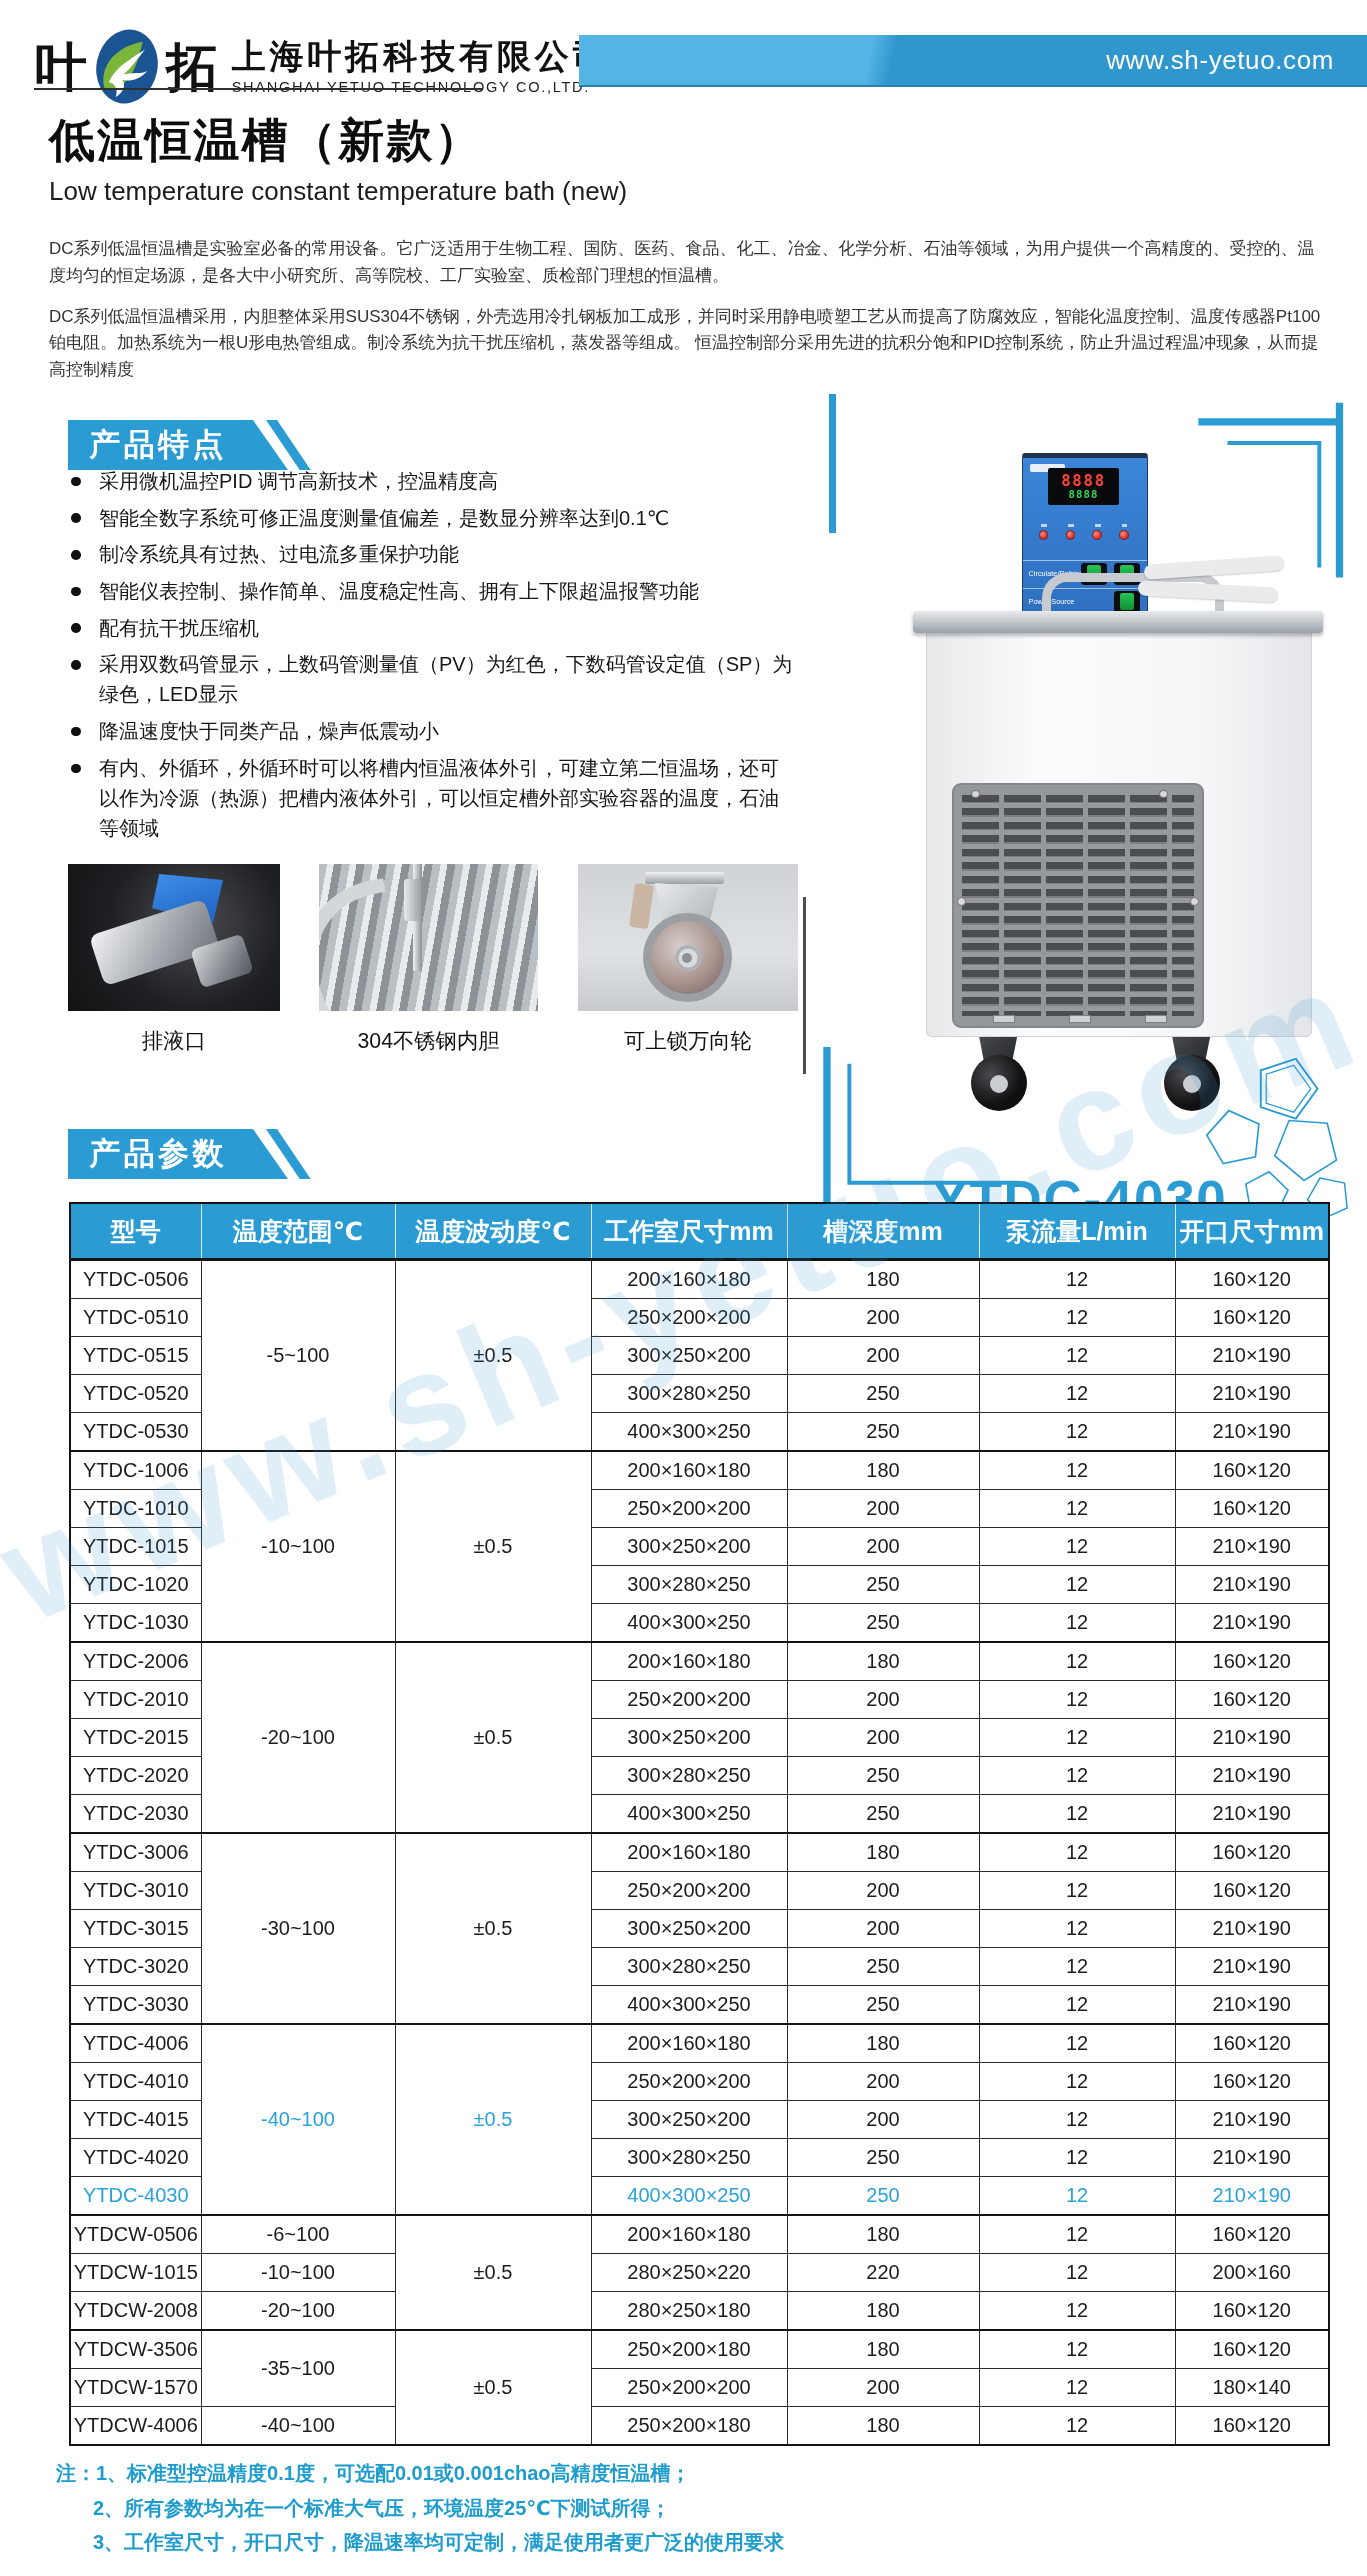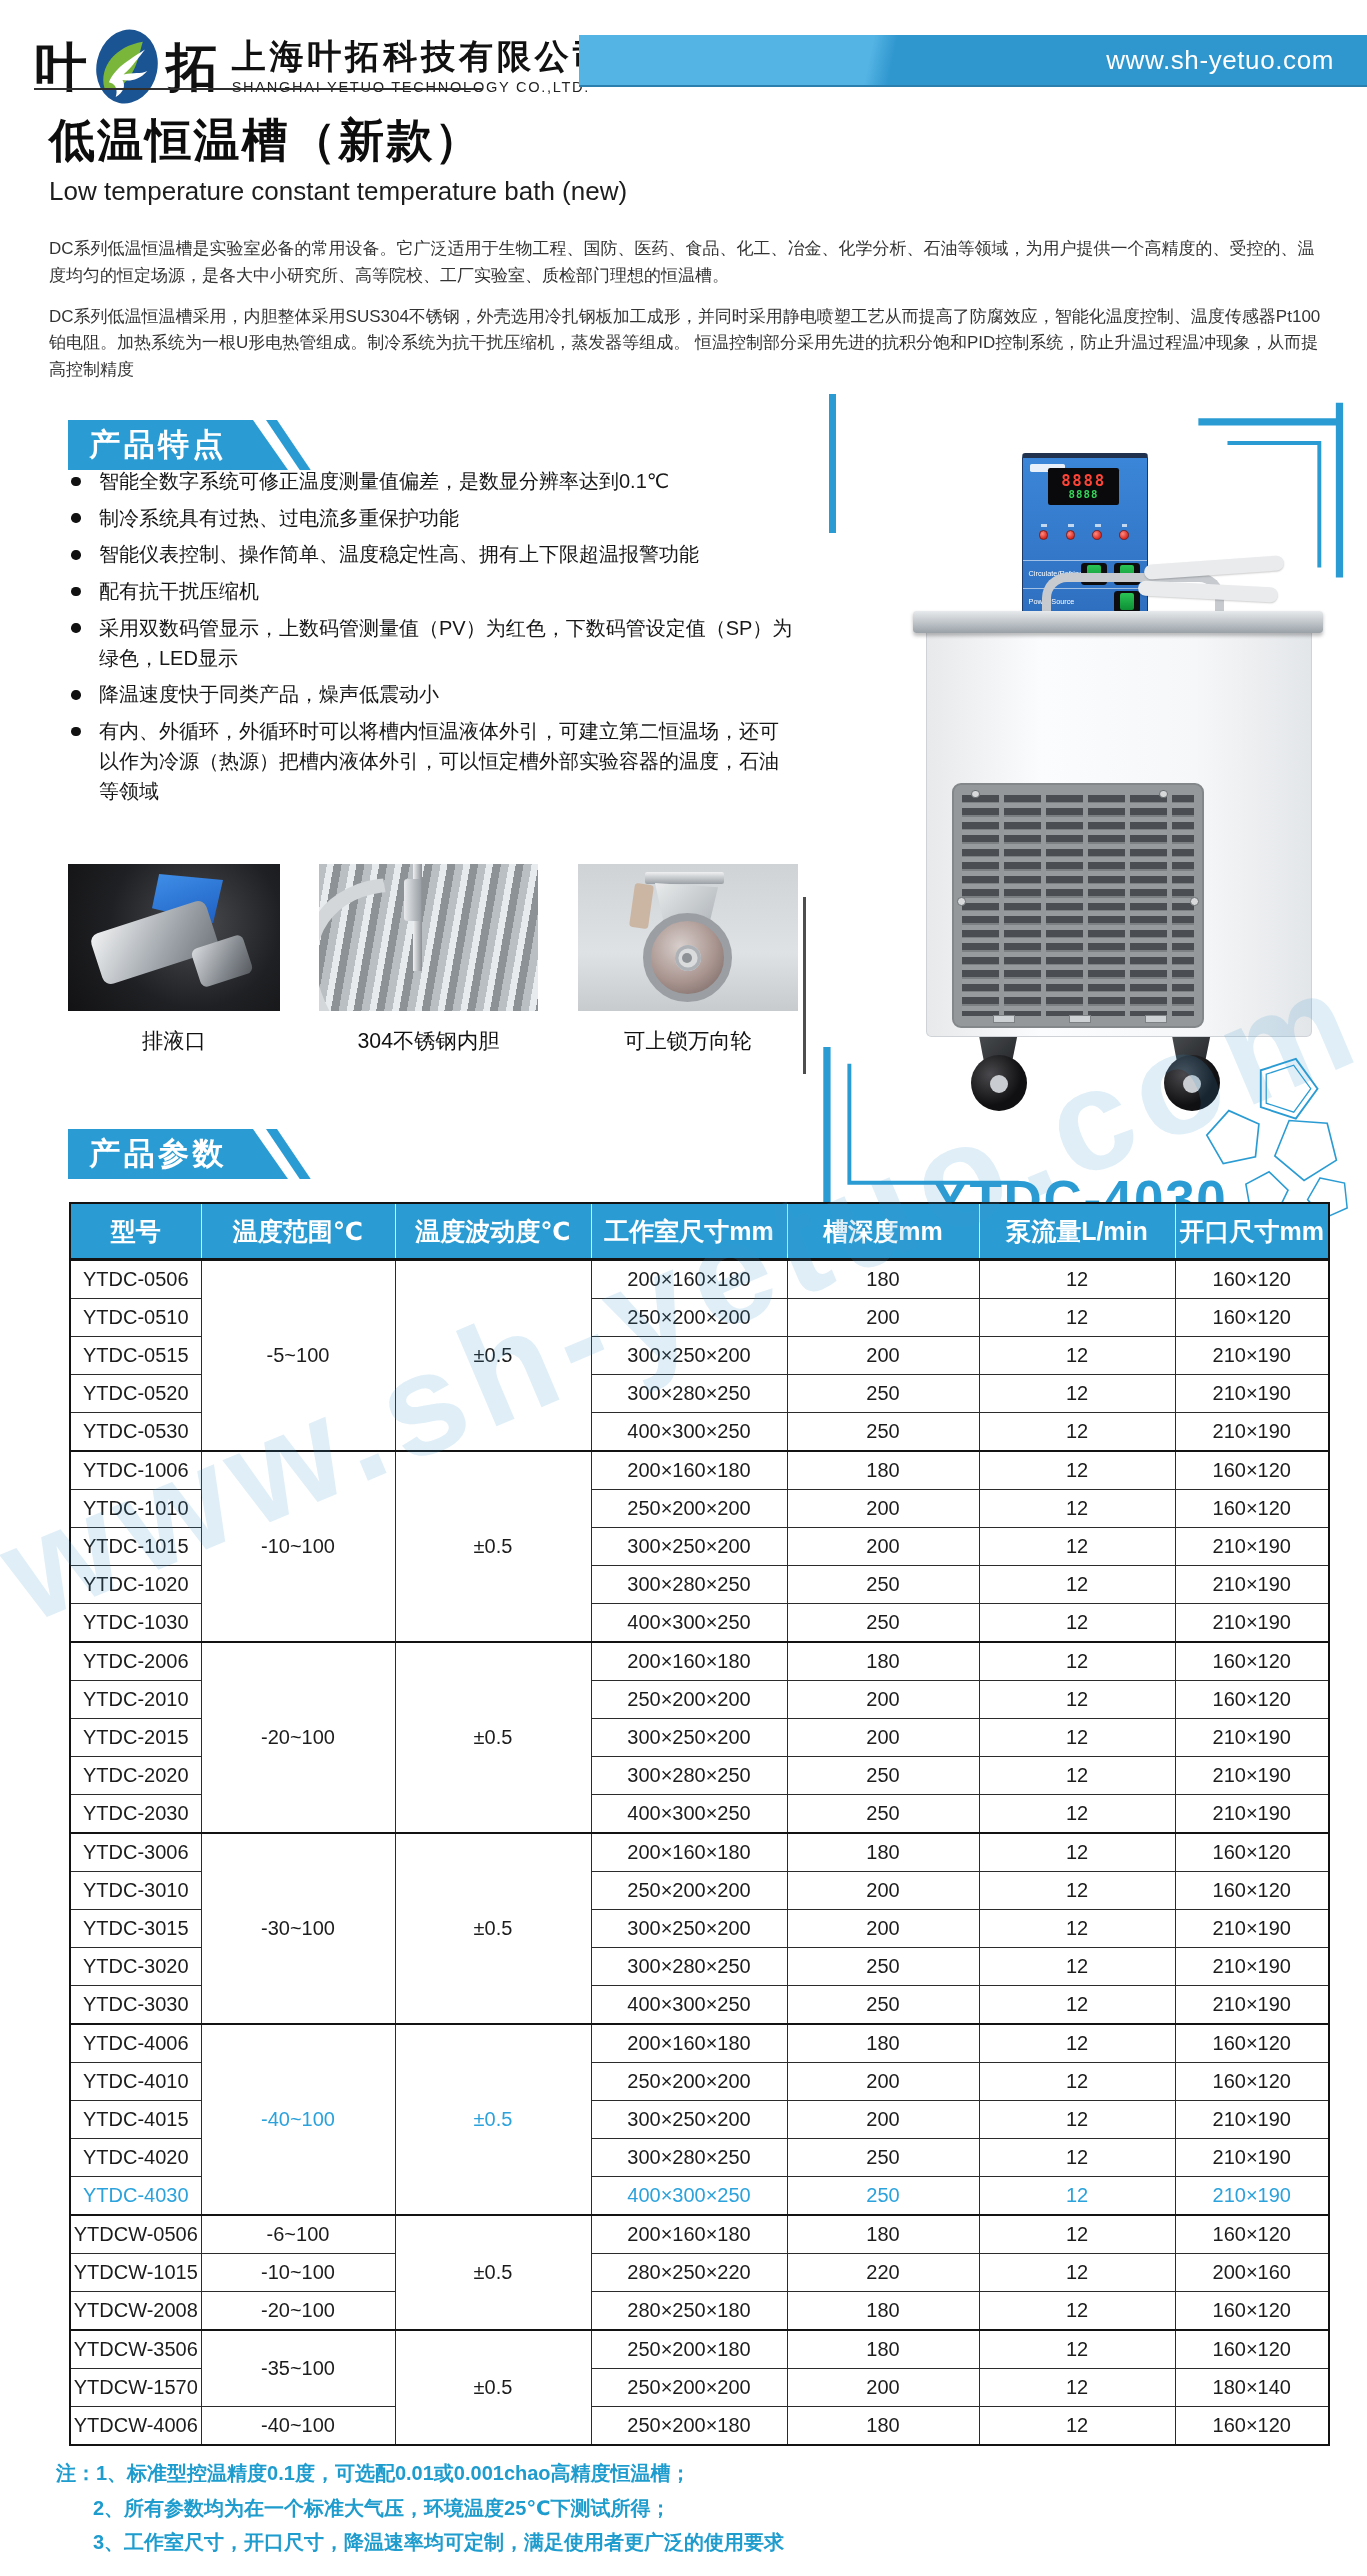--- a/index.html
+++ b/index.html
@@ -197,20 +197,21 @@
     <p>DC系列低温恒温槽采用，内胆整体采用SUS304不锈钢，外壳选用冷扎钢板加工成形，并同时采用静电喷塑工艺从而提高了防腐效应，智能化温度控制、温度传感器Pt100 铂电阻。加热系统为一根U形电热管组成。制冷系统为抗干扰压缩机，蒸发器等组成。 恒温控制部分采用先进的抗积分饱和PID控制系统，防止升温过程温冲现象，从而提高控制精度</p>
   </div>
 
   <div class="badge badge-features">
     <div class="badge-main">
         <span class="badge-text">产品特点</span>
       </div>
     <div class="badge-stripe"></div>
   </div>
   <ul class="features">
+      <li>采用微机温控PID 调节高新技术，控温精度高</li>
       <li>智能全数字系统可修正温度测量值偏差，是数显分辨率达到0.1℃</li>
       <li>制冷系统具有过热、过电流多重保护功能</li>
       <li>智能仪表控制、操作简单、温度稳定性高、拥有上下限超温报警功能</li>
       <li>配有抗干扰压缩机</li>
       <li>采用双数码管显示，上数码管测量值（PV）为红色，下数码管设定值（SP）为绿色，LED显示</li>
       <li>降温速度快于同类产品，燥声低震动小</li>
       <li>有内、外循环，外循环时可以将槽内恒温液体外引，可建立第二恒温场，还可以作为冷源（热源）把槽内液体外引，可以恒定槽外部实验容器的温度，石油等领域</li>
     </ul>
 
   <div class="gallery">

